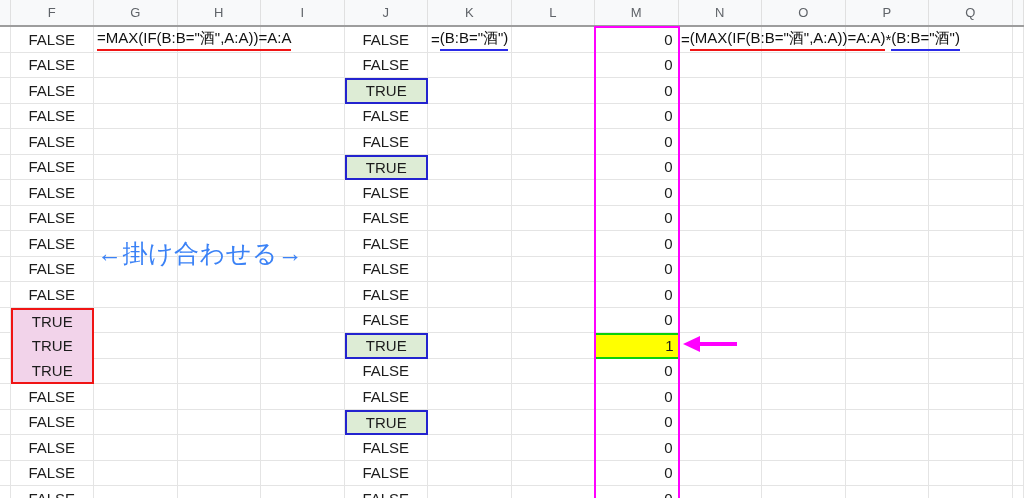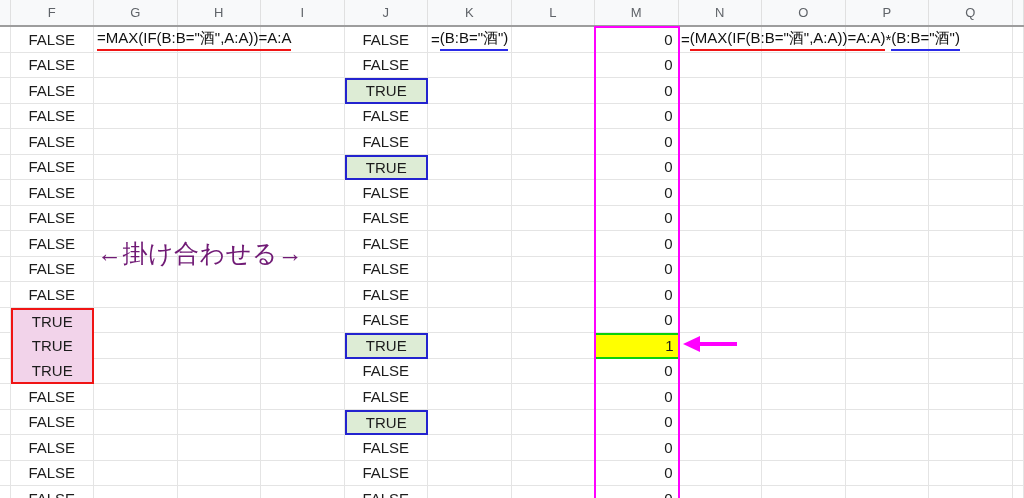--- a/index.html
+++ b/index.html
@@ -44,21 +44,21 @@
   .formula{
     position:absolute;top:27px;height:25.5px;display:flex;align-items:center;
     font-size:15px;color:#111;white-space:pre;z-index:5;background:transparent;
   }
   .formula span{display:inline-block;padding-bottom:1px;}
   .f-g1{left:97px;} .f-k1{left:431px;} .f-n1{left:681px;}
   .u-red {border-bottom:2px solid #f01414;}
   .u-blue{border-bottom:2px solid #2a2ae8;}
   
   .note{
-    position:absolute;left:97px;top:237px;font-size:25px;color:#701a75;
+    position:absolute;left:97px;top:237px;font-size:25px;color:#3b82f6;
     white-space:nowrap;z-index:4;letter-spacing:0.5px;
   }
   .arrow{position:absolute;left:683px;top:336px;width:54px;height:16px;z-index:7;}
   .arrow .head{
     position:absolute;left:0;top:0;width:0;height:0;
     border-top:8px solid transparent;border-bottom:8px solid transparent;
     border-right:17px solid #ff00ff;
   }
   .arrow .shaft{position:absolute;left:15px;top:6px;width:39px;height:4px;background:#ff00ff;}
 </style>

